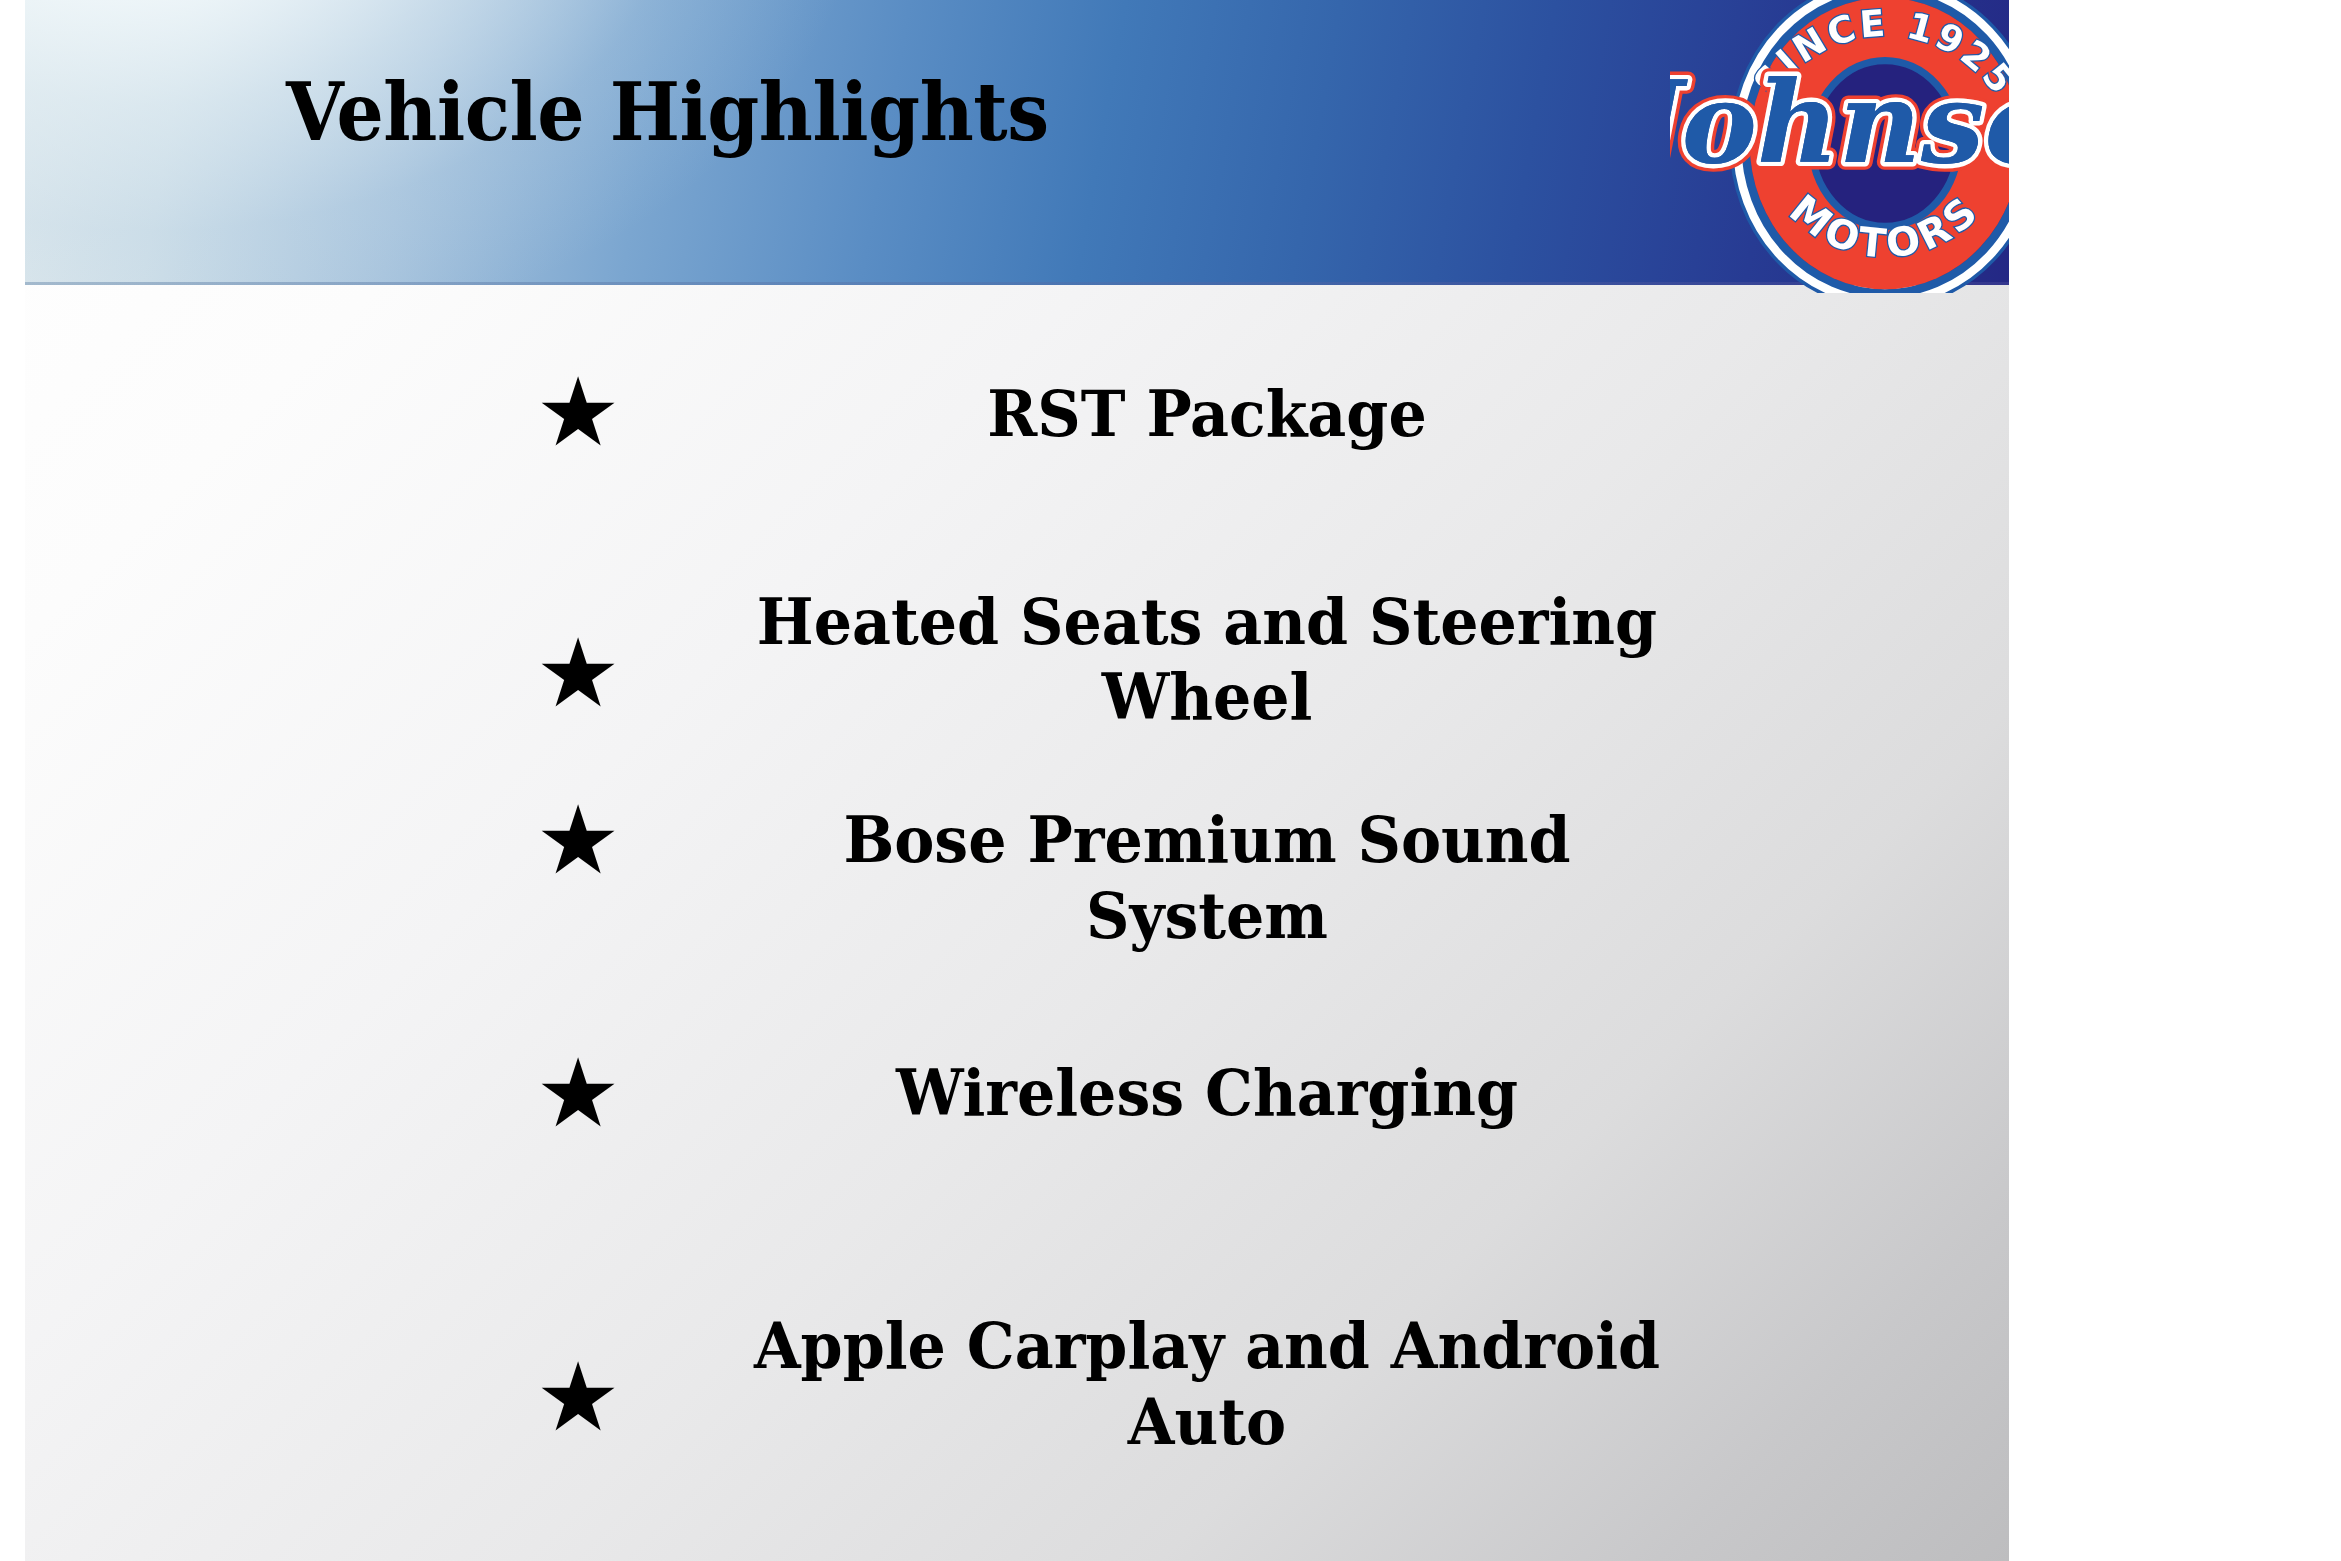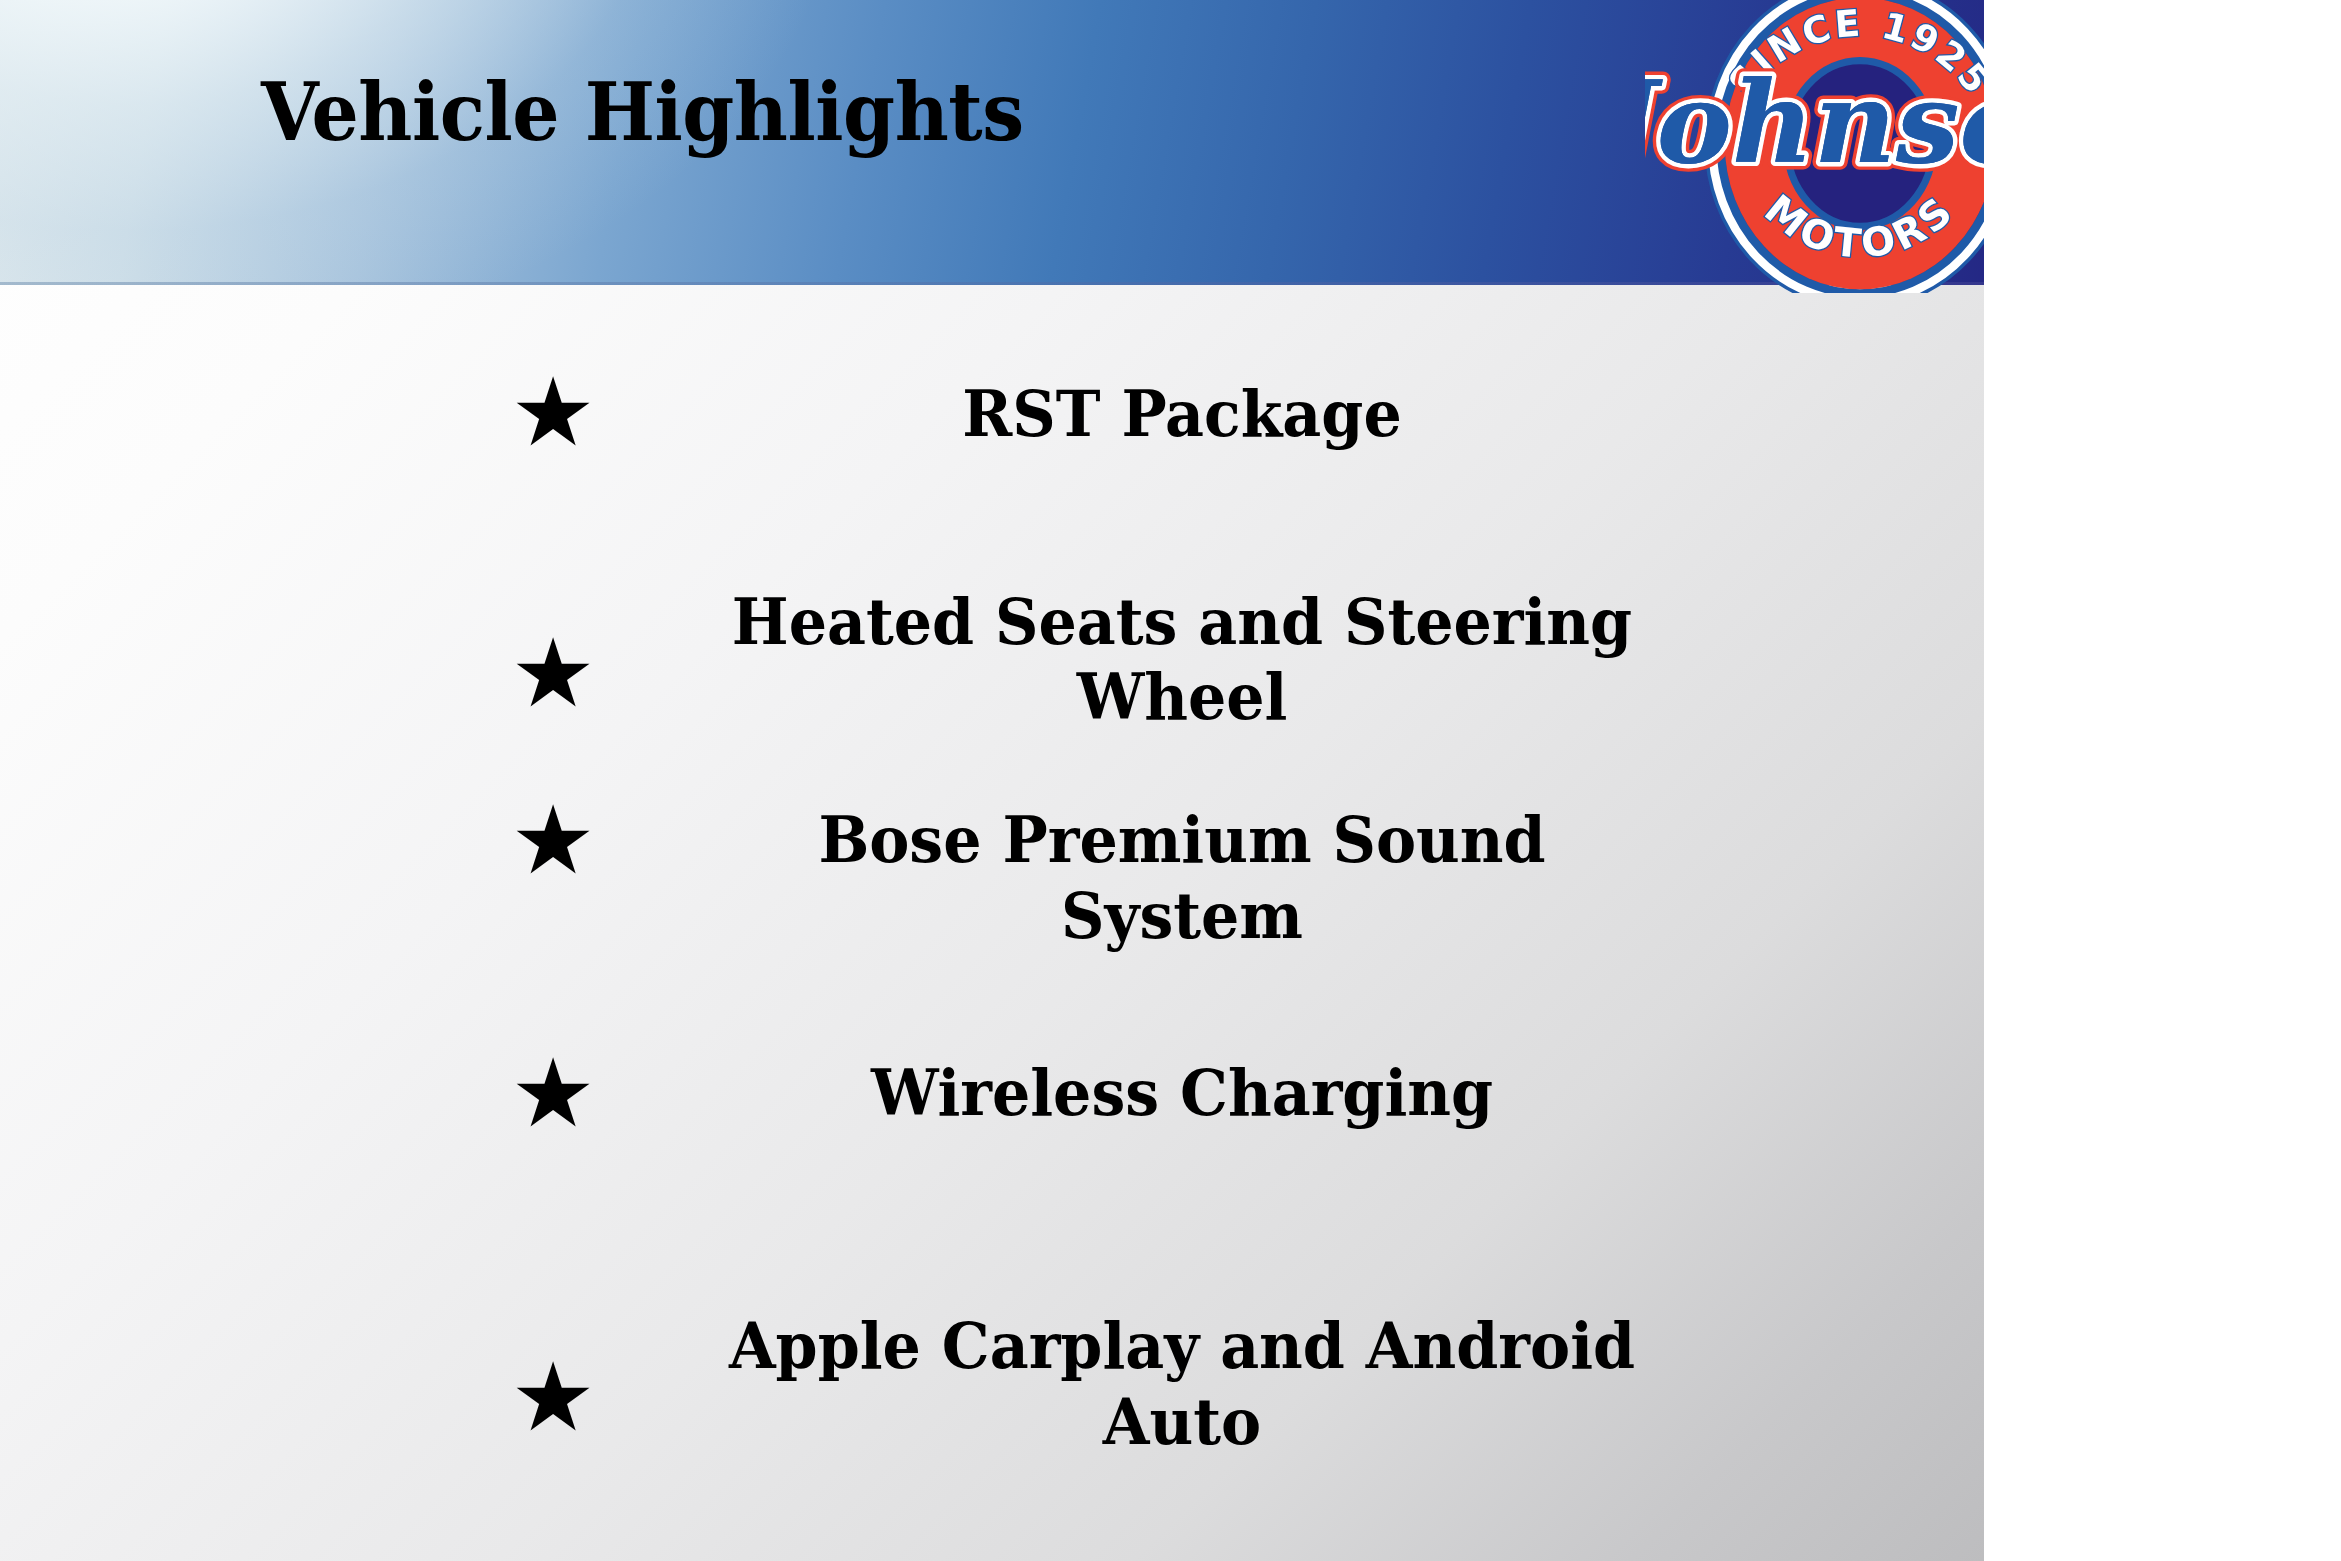--- a/index.html
+++ b/index.html
@@ -21,20 +21,21 @@
     
     background:
       linear-gradient(135deg,
         #ffffff 0%,
         #fcfcfc 18%,
         #f4f4f5 38%,
         #e9e9ea 58%,
         #dcdcdd 76%,
         #c8c8ca 90%,
         #bdbdbf 100%);
+    margin-left: 25px;
   }
 
   
   #header-band {
     position: absolute;
     left: 0;
     top: 0;
     width: 2342px;
     height: 285px;
     overflow: hidden;

